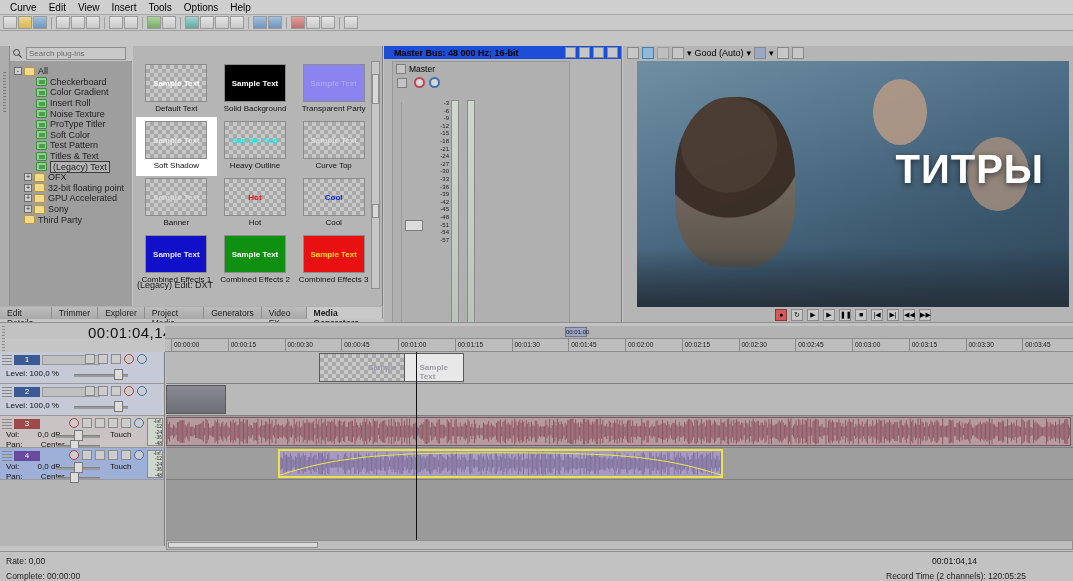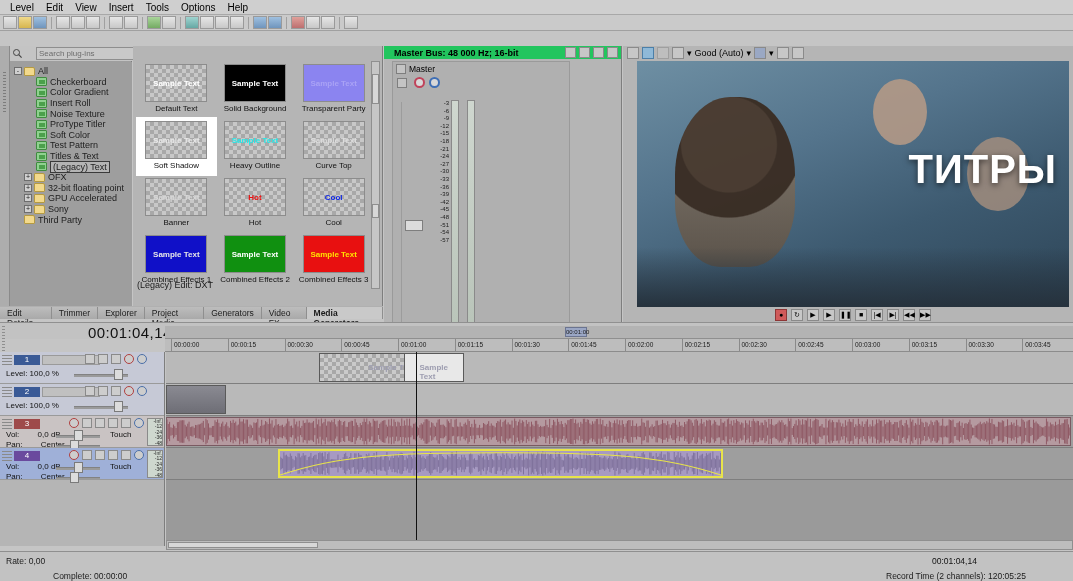--- a/index.html
+++ b/index.html
@@ -37,21 +37,21 @@
   .tbtn.red { background:linear-gradient(#e0a09a,#bd6f6f); }
   .tbtn.teal { background:linear-gradient(#9fd4d0,#66a8a4); }
 
   
   .upper { position:absolute; left:0; top:46px; width:1073px; height:260px; }
 
   
   .treepanel { position:absolute; left:0; top:0; width:132px; height:260px; background:#9e9e9e; border-right:1px solid #7e7e7e; }
   .gripcol { position:absolute; left:0; top:0; width:10px; height:260px; background:#adadad; border-right:1px solid #8a8a8a; }
   .gripdots { width:3px; height:40px; margin:26px auto 0; background:repeating-linear-gradient(#7c7c7c 0 1px,transparent 1px 3px); }
-  .searchrow { position:absolute; left:10px; top:0; width:136px; height:15px; background:#c4c4c4; display:flex; align-items:center;padding-left:10px; }
+  .searchrow { position:absolute; left:10px; top:0; width:136px; height:15px; background:#c4c4c4; display:flex; align-items:center; }
   .searchinput { margin-left:16px; width:100px; height:13px; background:#c9c9c9; border:1px solid #8e8e8e; font-size:8px; color:#6d6d6d; padding-left:2px; line-height:11px; }
   .magn { position:absolute; left:2px; top:2px; width:11px; height:11px; }
   .tree { position:absolute; left:10px; top:16px; width:122px; height:244px; background:#9e9e9e; padding:4px 0 0 4px; }
   .trow { display:flex; align-items:center; height:10.6px; font-size:9px; color:#1d1d1d; white-space:nowrap; }
   .exp { width:8px; height:8px; border:1px solid #6d6d6d; background:#cfcfcf; font-size:7px; line-height:6px; text-align:center; margin-right:2px; }
   .fold { width:11px; height:9px; background:#f2d98c; border:1px solid #b59a41; border-radius:1px 2px 1px 1px; margin-right:3px; }
   .plug { width:11px; height:9px; background:#8fd18f; border:1px solid #3f8b3f; border-radius:1px; margin-right:3px; position:relative; }
   .plug:after { content:""; position:absolute; left:2px; top:2px; width:6px; height:4px; background:#4ba04b; }
   .ind1 { margin-left:10px; } .ind2 { margin-left:22px; }
   .selbox { border:1px solid #3a3a3a; background:#b4b4b4; padding:0 2px; }
@@ -75,21 +75,21 @@
   .presetstatus { position:absolute; left:4px; bottom:16px; font-size:9px; color:#1b1b1b; }
 
   
   .tabrow { position:absolute; left:0; top:306px; width:383px; height:13px; background:#b0b0b0; display:flex; align-items:flex-end; }
   .tab { font-size:8.5px; padding:1px 7px 1px 7px; color:#1b1b1b; border-right:1px solid #8f8f8f; height:12px; line-height:10px;
          background:linear-gradient(#bdbdbd,#a9a9a9); }
   .tab.active { background:#c9c9c9; font-weight:bold; }
 
   
   .mixer { position:absolute; left:384px; top:0; width:238px; height:306px; background:#b5b5b5; border-right:1px solid #7e7e7e; }
-  .mixhead { height:13px; background:#22c55e; display:flex; align-items:center; font-size:9px; font-weight:bold; padding-left:10px; position:relative; }
+  .mixhead { height:13px; background:#1d4ed8; display:flex; align-items:center; font-size:9px; font-weight:bold; padding-left:10px; position:relative; }
   .mixbtns { position:absolute; right:3px; top:1px; display:flex; gap:3px; }
   .mixbtn { width:11px; height:11px; border:1px solid #8a8a8a; background:#c7c7c7; }
   .masterbox { position:absolute; left:8px; top:15px; width:178px; height:282px; background:#b0b0b0; border:1px solid #9a9a9a; }
   .masterrow { display:flex; align-items:center; padding:2px 0 0 3px; font-size:8.5px; }
   .mbtn { width:10px; height:10px; border:1px solid #7e7e7e; background:#c4c4c4; margin-right:3px; }
   .ctlrow { display:flex; gap:4px; padding:3px 0 0 4px; align-items:center; }
   .knob { width:11px; height:11px; border-radius:50%; border:2px solid #c0435a; background:#d8d8d8; }
   .knob.blue { border-color:#3f6fb5; }
   .dbscale { position:absolute; left:30px; top:38px; width:26px; height:232px; font-size:6px; color:#1b1b1b; line-height:7.6px; text-align:right; }
   .meterbar { position:absolute; top:38px; width:8px; height:232px; background:linear-gradient(#cfd7cf,#b9c4b9); border:1px solid #8a8a8a; }
@@ -98,21 +98,21 @@
   .faderhandle { position:absolute; left:12px; top:158px; width:18px; height:11px; background:#dcdcdc; border:1px solid #7e7e7e; }
   .meterlabels { position:absolute; left:52px; top:278px; font-size:7px; color:#1b1b1b; display:flex; gap:12px; }
 
   
   .preview { position:absolute; left:623px; top:0; width:450px; height:306px; background:#b5b5b5; }
   .pvtoolbar { height:14px; background:#b5b5b5; display:flex; align-items:center; gap:3px; padding-left:4px; font-size:9px; }
   .pvbtn { width:12px; height:12px; border:1px solid #8a8a8a; background:#c7c7c7; }
   .pvbtn.on { background:#8fb9d8; border-color:#4c7fa8; }
   .vidframe { position:absolute; left:637px; top:15px; width:432px; height:246px; overflow:hidden;
               background:linear-gradient(160deg,#6e8fa3 0%,#54748c 35%,#3d5a70 65%,#2d4456 100%); }
-  .vidtitle { position:absolute; right:12px; top:86px; color:#fff; font-size:40px; font-weight:bold; letter-spacing:1px;
+  .vidtitle { position:absolute; right:25px; top:86px; color:#fff; font-size:40px; font-weight:bold; letter-spacing:1px;
               text-shadow:0 2px 6px rgba(0,0,0,.6); font-family:"Liberation Sans", sans-serif; }
   .violinist { position:absolute; left:38px; top:36px; width:120px; height:170px; border-radius:46% 46% 38% 38%;
                background:radial-gradient(circle at 45% 28%, #4a3a2e 0 34%, #3a2c22 35% 52%, transparent 53%),
                           linear-gradient(#8a7f73,#5d5348); opacity:.95; }
   .head1 { position:absolute; left:236px; top:18px; width:54px; height:66px; border-radius:50%; background:#b89b86; opacity:.85; }
   .head2 { position:absolute; left:330px; top:76px; width:62px; height:74px; border-radius:50%; background:#a8907e; opacity:.8; }
   .btmlight { position:absolute; left:0; bottom:0; width:432px; height:60px; background:linear-gradient(transparent,#26323d); }
   .transport { position:absolute; left:637px; top:261px; width:432px; height:16px; background:#b5b5b5; display:flex; align-items:center; justify-content:center; gap:4px; }
   .tp { width:12px; height:12px; border:1px solid #8a8a8a; background:#c7c7c7; font-size:7px; line-height:10px; text-align:center; }
   .tp.rec { background:#d05a5a; border-color:#8e3636; }
@@ -173,21 +173,21 @@
   .statusline { position:absolute; font-size:8.5px; color:#1b1b1b; }
   .tcsmall { position:absolute; font-size:8.5px; color:#111; }
 </style>
 </head>
 <body>
 
 <div class="app">
 
 
   <div class="menubar">
-    <span>Level</span>
+    <span>Curve</span>
     <span>Edit</span>
     <span>View</span>
     <span>Insert</span>
     <span>Tools</span>
     <span>Options</span>
     <span>Help</span>
   </div>
 
   <div class="toolbar">
     <div class="tbtn"></div>
@@ -653,20 +653,20 @@
     <div class="cursor"></div>
   </div>
 
   <div class="scrollh">
     <div class="shthumb"></div>
   </div>
 
   <div class="bottombar">
     <div class="statusline" style="left:6px;top:4px;">Rate: 0,00</div>
 
-    <div class="statusline" style="left:6px;top:19px;margin-left:47px;">Complete: 00:00:00</div>
+    <div class="statusline" style="left:6px;top:19px;">Complete: 00:00:00</div>
 
     <div class="tcsmall" style="left:932px;top:4px;">00:01:04,14</div>
 
     <div class="statusline" style="left:886px;top:19px;">Record Time (2 channels): 120:05:25</div>
   </div>
 
 </div>
 
 </body></html>

